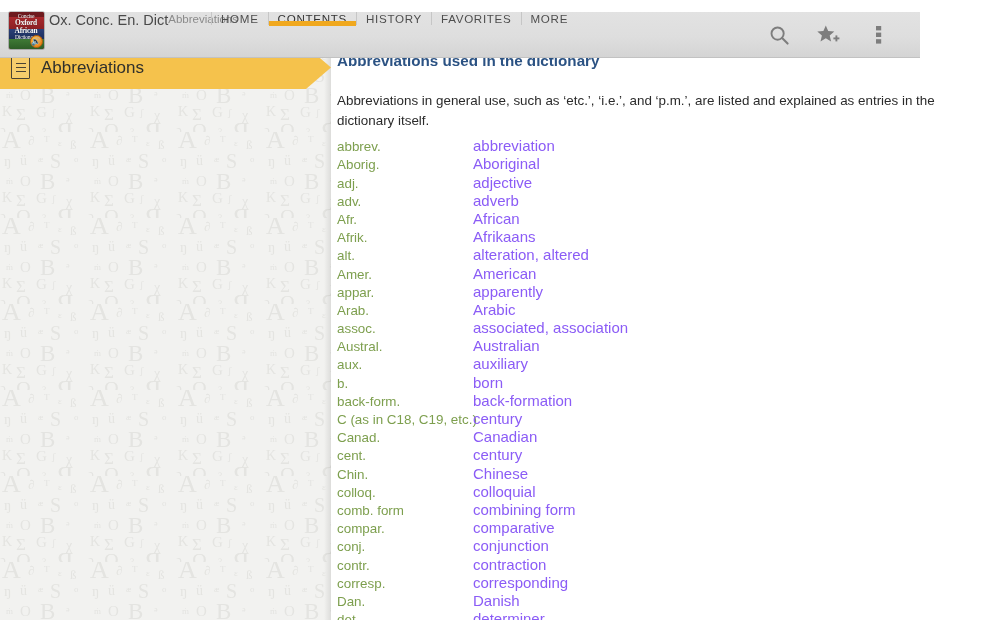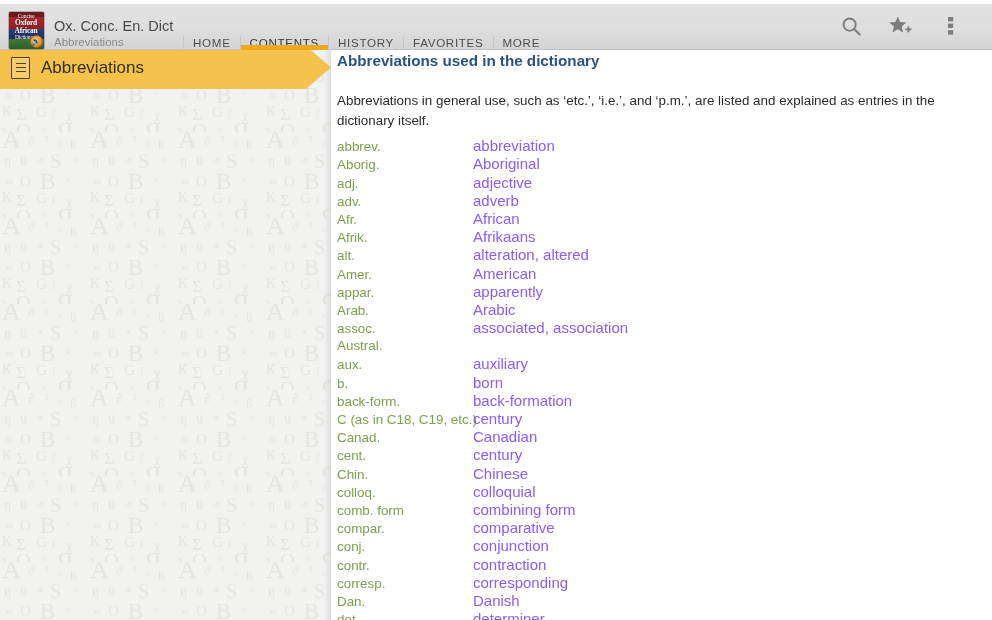--- a/index.html
+++ b/index.html
@@ -15,27 +15,27 @@
   #app {
     position: relative;
     width: 992px;
     height: 620px;
     overflow: hidden;
   }
 
   
   .topbar {
     position: absolute;
-    top: 4px; left: 0;
-    width: 992px;
+    top: 12px; left: 0;
+    width: 920px;
     height: 46px;
     background: linear-gradient(to bottom, #e2e2e2 0%, #dedede 55%, #d4d4d4 100%);
     border-bottom: 1px solid #c2c2c2;
     display: flex;
-    align-items: flex-end;
+    align-items: flex-start;
     z-index: 20;
   }
 
   .app-icon-wrap {
     width: 52px;
     display: flex;
     align-items: center;
     justify-content: center;
     flex: 0 0 auto;
   }
@@ -81,25 +81,26 @@
     width: 13px; height: 13px;
     border-radius: 50%;
     background: radial-gradient(circle at 35% 32%, #ffc24a, #e8821a 75%);
     border: 1px solid #b9620f;
     display: flex; align-items: center; justify-content: center;
     font-size: 8px; color: #fff; line-height: 1;
   }
 
   .app-titles {
     display: flex;
-    flex-direction: column;
+    flex-direction: row;
     justify-content: center;
     padding-left: 2px;
     flex: 0 0 auto;
     width: 125px;
+    margin-left: 28px;
   }
   .app-title {
     font-size: 14.5px;
     color: #4a4a4a;
     line-height: 17px;
     white-space: nowrap;
   }
   .app-subtitle {
     font-size: 11.5px;
     color: #8b8b8b;
@@ -435,20 +436,21 @@
         <div class="abbr-row">
           <span class="abbr-term">Arab.</span>
           <span class="abbr-def">Arabic</span>
         </div>
         <div class="abbr-row">
           <span class="abbr-term">assoc.</span>
           <span class="abbr-def">associated, association</span>
         </div>
         <div class="abbr-row">
           <span class="abbr-term">Austral.</span>
+          <span class="abbr-def">Australian</span>
         </div>
         <div class="abbr-row">
           <span class="abbr-term">aux.</span>
           <span class="abbr-def">auxiliary</span>
         </div>
         <div class="abbr-row">
           <span class="abbr-term">b.</span>
           <span class="abbr-def">born</span>
         </div>
         <div class="abbr-row">

